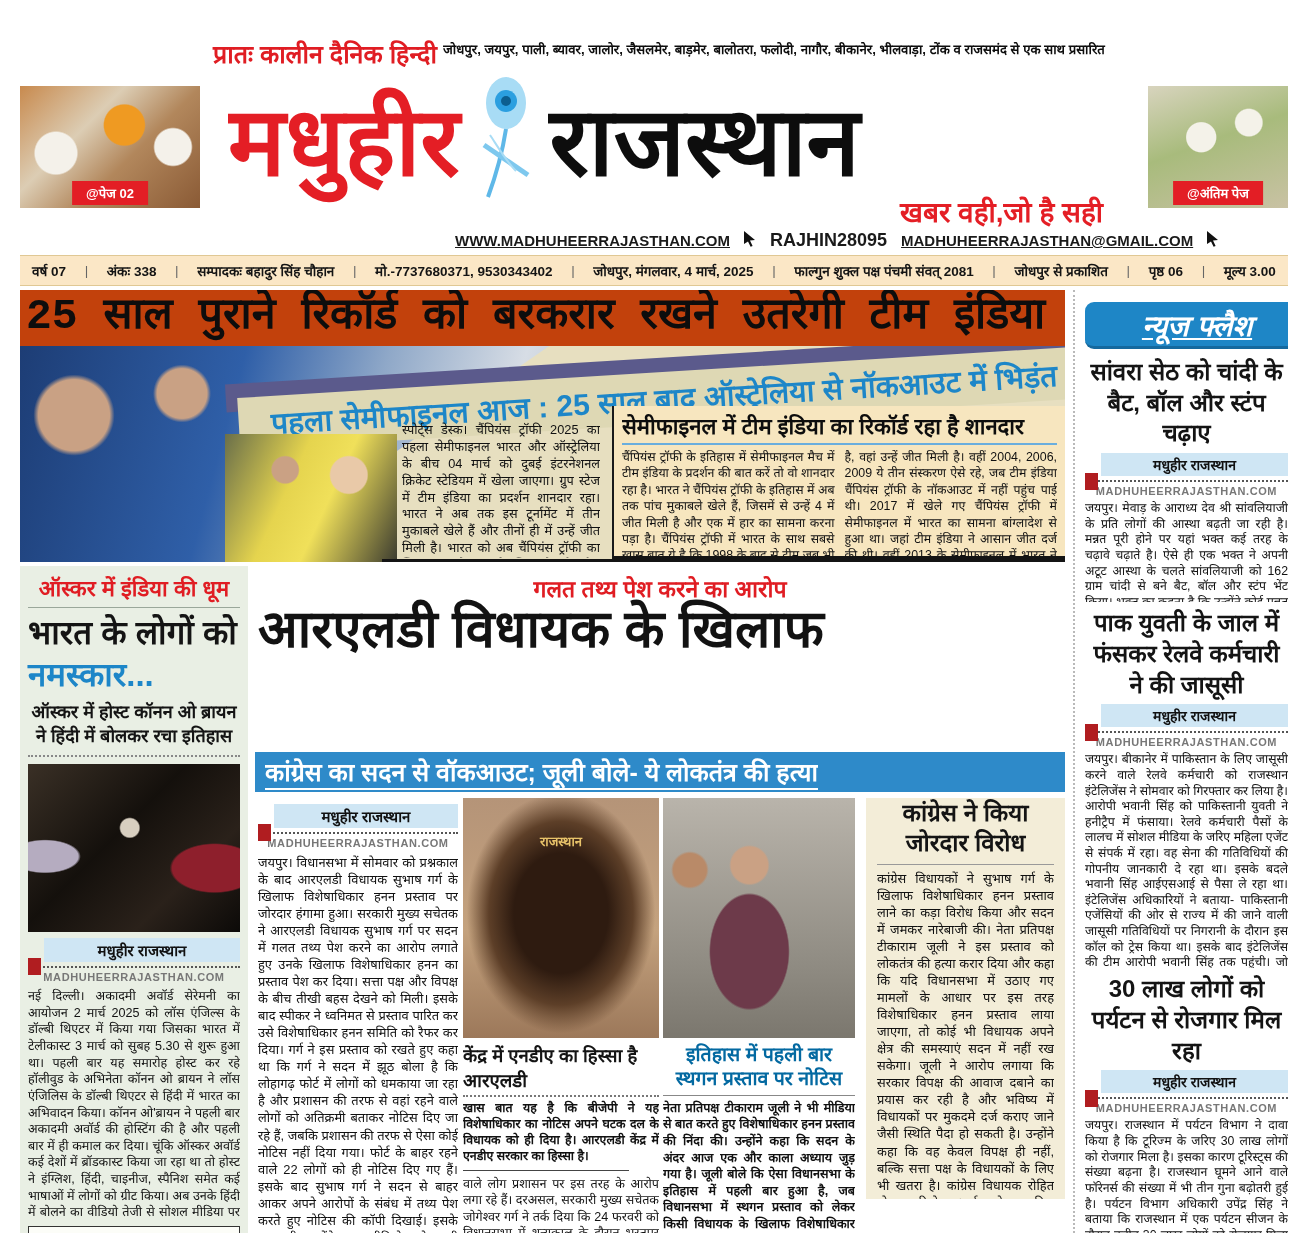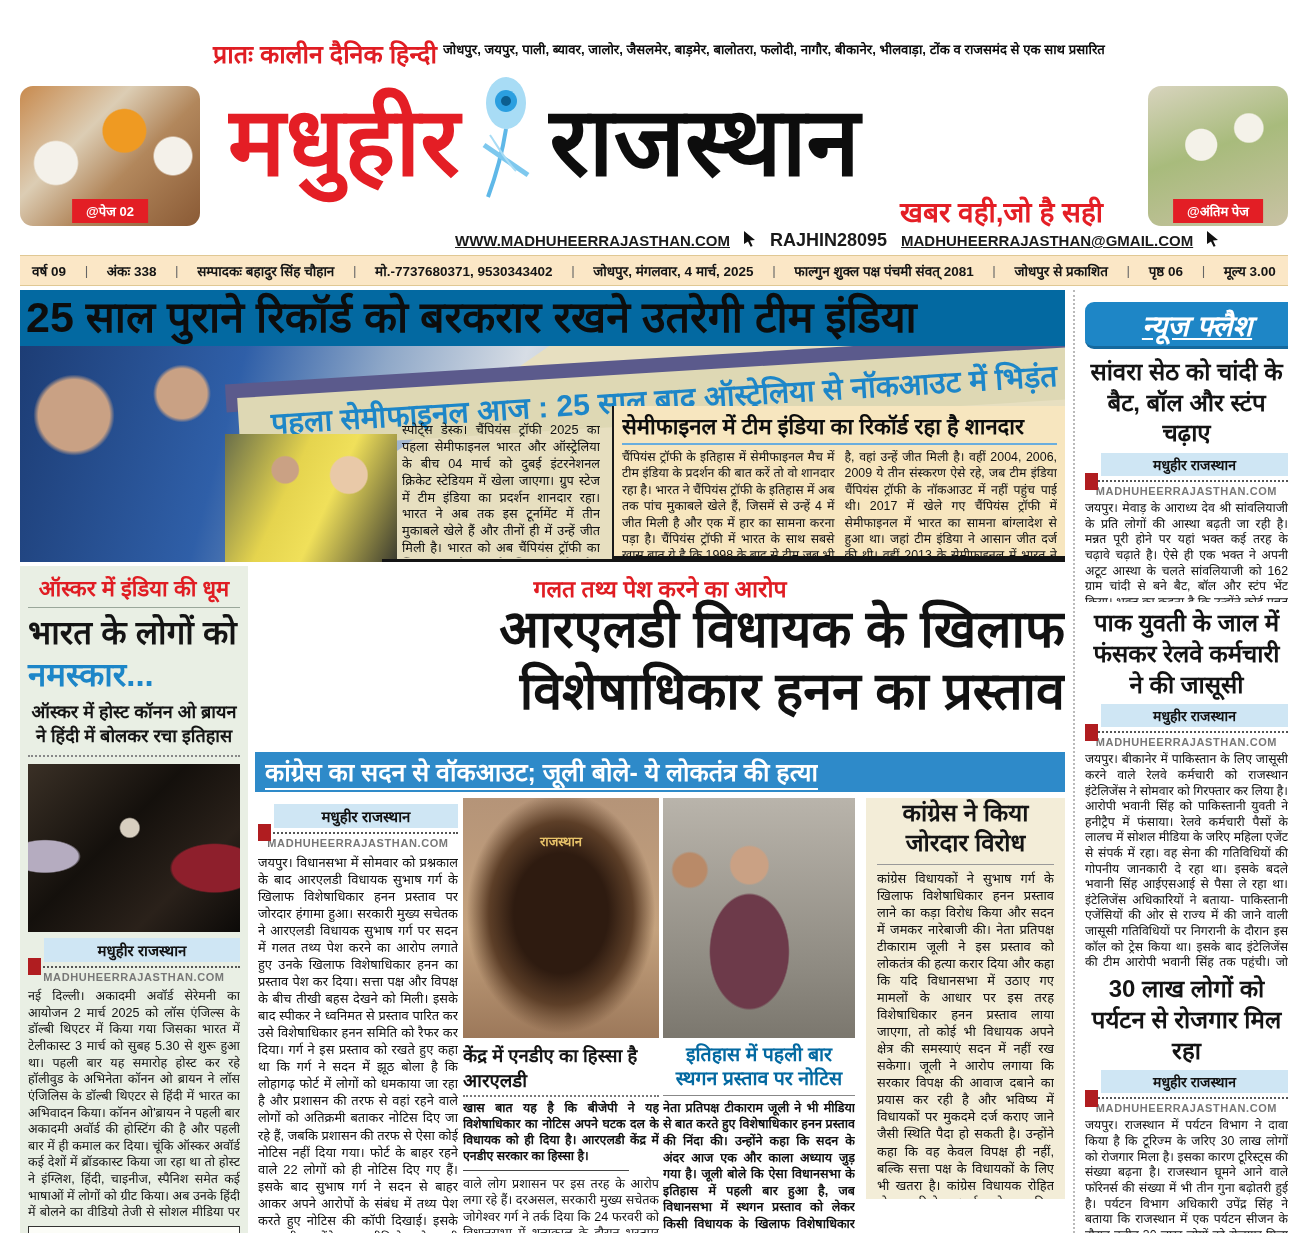--- a/index.html
+++ b/index.html
@@ -1,21 +1,21 @@
 <!DOCTYPE html>
 <html><head>
 <meta charset="utf-8">
 <style>
   html,body{margin:0;padding:0;background:#fff;}
   #page{position:relative;width:1303px;height:1233px;background:#fff;overflow:hidden;
         font-family:"Liberation Sans","DejaVu Sans",sans-serif;color:#111;}
   .abs{position:absolute;}
   .jtext{text-align:justify;line-height:1.32;overflow:hidden;}
   
-  .m-photo{position:absolute;top:86px;height:140px;overflow:hidden;border-radius:13px;}
+  .m-photo{position:absolute;top:86px;height:122px;overflow:hidden;}
   .m-photo-left{left:20px;width:180px;
     background:
       radial-gradient(circle at 58% 32%, #ef9a22 0 15%, transparent 16%),
       radial-gradient(circle at 20% 55%, #f4f1ea 0 13%, transparent 14%),
       radial-gradient(circle at 85% 50%, #f4f1ea 0 11%, transparent 12%),
       linear-gradient(135deg,#c88a4e,#dccdb4 35%,#b2875c 60%,#8a5a35);}
   .m-photo-right{left:1148px;width:140px;
     background:
       radial-gradient(circle at 38% 42%, #f4f2e9 0 13%, transparent 14%),
       radial-gradient(circle at 72% 30%, #f4f2e9 0 10%, transparent 11%),
@@ -32,21 +32,21 @@
   .contact-row{left:455px;top:230px;width:690px;display:flex;align-items:center;gap:14px;white-space:nowrap;}
   .site-txt{font-size:15px;font-weight:700;color:#1a1a1a;text-decoration:underline;}
   .reg-txt{font-size:18px;font-weight:800;color:#1a1a1a;}
   
   .infobar{left:20px;top:255px;width:1268px;height:31px;background:#fbe7c6;
     display:flex;align-items:center;justify-content:space-between;padding:0 12px;box-sizing:border-box;
     font-size:13.5px;font-weight:700;color:#141414;border-top:1px solid #e0c894;border-bottom:1px solid #e0c894;}
   .ib-sep{color:#666;font-weight:400;}
   
   .cricket{left:20px;top:290px;width:1045px;height:272px;}
-  .c-band{position:absolute;left:0;top:0;width:100%;height:56px;background:#0369a1;overflow:hidden;}
+  .c-band{position:absolute;left:0;top:0;width:100%;height:56px;background:#c2410c;overflow:hidden;font-family:Liberation Mono, monospace;}
   .c-band-h{font-size:43px;font-weight:900;color:#0d0d0d;line-height:54px;padding-left:6px;white-space:nowrap;}
   .c-body{position:absolute;left:0;top:56px;width:100%;height:216px;background:#e7dfc0;overflow:hidden;}
   .c-body::after{content:"";position:absolute;left:362px;bottom:0;width:683px;height:3px;background:#141414;}
   .ph-india{position:absolute;left:0;top:0;width:540px;height:216px;
     clip-path:polygon(0 0,98% 0,40% 100%,0 100%);
     background:
       radial-gradient(circle at 10% 32%, #c9a184 0 7%, transparent 8%),
       radial-gradient(circle at 30% 22%, #c9a184 0 6%, transparent 7%),
       linear-gradient(105deg,#1d3d75,#2f5fa8 38%,#8fa8c8 62%,#d7dde5 85%,#b7c3d1);}
   .stripe-purple{position:absolute;left:205px;top:12px;width:865px;height:28px;background:#5b5a8c;transform:rotate(-3.5deg);}
@@ -81,21 +81,21 @@
     background:
       radial-gradient(ellipse at 88% 62%, #8e1f2c 0 16%, transparent 17%),
       radial-gradient(ellipse at 8% 55%, #b5acc0 0 12%, transparent 13%),
       radial-gradient(circle at 48% 38%, #d8cfc0 0 6%, transparent 7%),
       linear-gradient(135deg,#3a3026,#14100c 42%,#2a211a 72%,#0c0a08);}
   .o-body{font-size:12.6px;height:232px;}
   .best{border:1.5px solid #333;background:#fcfdf8;margin-top:6px;padding:4px 8px;height:104px;overflow:hidden;}
   .best-title{font-size:21px;font-weight:800;text-align:center;border-bottom:1px solid #999;padding-bottom:3px;}
   
   .r-kicker{left:255px;top:572px;width:810px;text-align:center;color:#e01d23;font-size:23px;font-weight:800;}
-  .r-head{left:258px;top:598px;width:807px;font-size:52px;font-weight:900;line-height:1.2;color:#121212;overflow:hidden;height:152px;text-align:right;}
+  .r-head{left:258px;top:598px;width:807px;font-size:52px;font-weight:900;line-height:1.2;color:#121212;overflow:hidden;height:152px;}
   .r-bluebar{left:255px;top:752px;width:810px;height:40px;background:#2e8ac9;display:flex;align-items:center;padding-left:10px;box-sizing:border-box;}
   .r-bluebar span{color:#fff;font-size:25px;font-weight:800;border-bottom:2px solid #fff;white-space:nowrap;overflow:hidden;}
   .r-col1{left:258px;top:798px;width:200px;height:435px;overflow:hidden;}
   .r-col1 .jtext{font-size:12.9px;}
   .ph-assembly1{left:463px;top:798px;width:196px;height:240px;overflow:hidden;
     background:
       radial-gradient(ellipse at 50% 48%, #2e1b10 0 34%, #5d3f28 52%, transparent 68%),
       linear-gradient(#b59478,#c4a27e 55%,#9c785a);}
   .ph-label{position:absolute;top:34px;left:50%;transform:translateX(-50%);color:#e8c36a;font-size:13px;font-weight:700;}
   .r-col2{left:463px;top:1042px;width:196px;height:191px;overflow:hidden;}
@@ -172,21 +172,21 @@
     <span class="reg-txt">RAJHIN28095</span>
     <span class="site-txt">MADHUHEERRAJASTHAN@GMAIL.COM</span>
     <span>
       <svg width="12" height="16" viewBox="0 0 12 16">
           <path d="M0 0 L11 9 L6 9.6 L8.6 15 L6.6 15.8 L4 10.4 L0 13 Z" fill="#111"></path>
         </svg>
     </span>
   </div>
 
   <div class="abs infobar">
-    <span>वर्ष 09</span>
+    <span>वर्ष 07</span>
       <span class="ib-sep">|</span>
     <span>अंकः 338</span>
       <span class="ib-sep">|</span>
     <span>सम्पादकः बहादुर सिंह चौहान</span>
       <span class="ib-sep">|</span>
     <span>मो.-7737680371, 9530343402</span>
       <span class="ib-sep">|</span>
     <span>जोधपुर, मंगलवार, 4 मार्च, 2025</span>
       <span class="ib-sep">|</span>
     <span>फाल्गुन शुक्ल पक्ष पंचमी संवत् 2081</span>
@@ -236,21 +236,20 @@
     <div class="o-body jtext">नई दिल्ली। अकादमी अवॉर्ड सेरेमनी का आयोजन 2 मार्च 2025 को लॉस एंजिल्स के डॉल्बी थिएटर में किया गया जिसका भारत में टेलीकास्ट 3 मार्च को सुबह 5.30 से शुरू हुआ था। पहली बार यह समारोह होस्ट कर रहे हॉलीवुड के अभिनेता कॉनन ओ ब्रायन ने लॉस एंजिलिस के डॉल्बी थिएटर से हिंदी में भारत का अभिवादन किया। कॉनन ओ'ब्रायन ने पहली बार अकादमी अवॉर्ड की होस्टिंग की है और पहली बार में ही कमाल कर दिया। चूंकि ऑस्कर अवॉर्ड कई देशों में ब्रॉडकास्ट किया जा रहा था तो होस्ट ने इंग्लिश, हिंदी, चाइनीज, स्पैनिश समेत कई भाषाओं में लोगों को ग्रीट किया। अब उनके हिंदी में बोलने का वीडियो तेजी से सोशल मीडिया पर वायरल हो रहा है।</div>
     <div class="best">
       <div class="best-title">ये रहे सर्वश्रेष्ठ</div>
 
     </div>
   </div>
 
   <div class="abs r-kicker">गलत तथ्य पेश करने का आरोप</div>
   <div class="abs r-head">
     <div>आरएलडी विधायक के खिलाफ</div>
-    <div>विशेषाधिकार हनन का प्रस्ताव</div>
   </div>
   <div class="abs r-bluebar">
     <span>कांग्रेस का सदन से वॉकआउट; जूली बोले- ये लोकतंत्र की हत्या</span>
   </div>
 
   <div class="abs r-col1">
     <div class="byline">
       <div class="byline-strip">मधुहीर राजस्थान</div>
       <div class="byline-dots"></div>
       <div class="byline-sq"></div>

